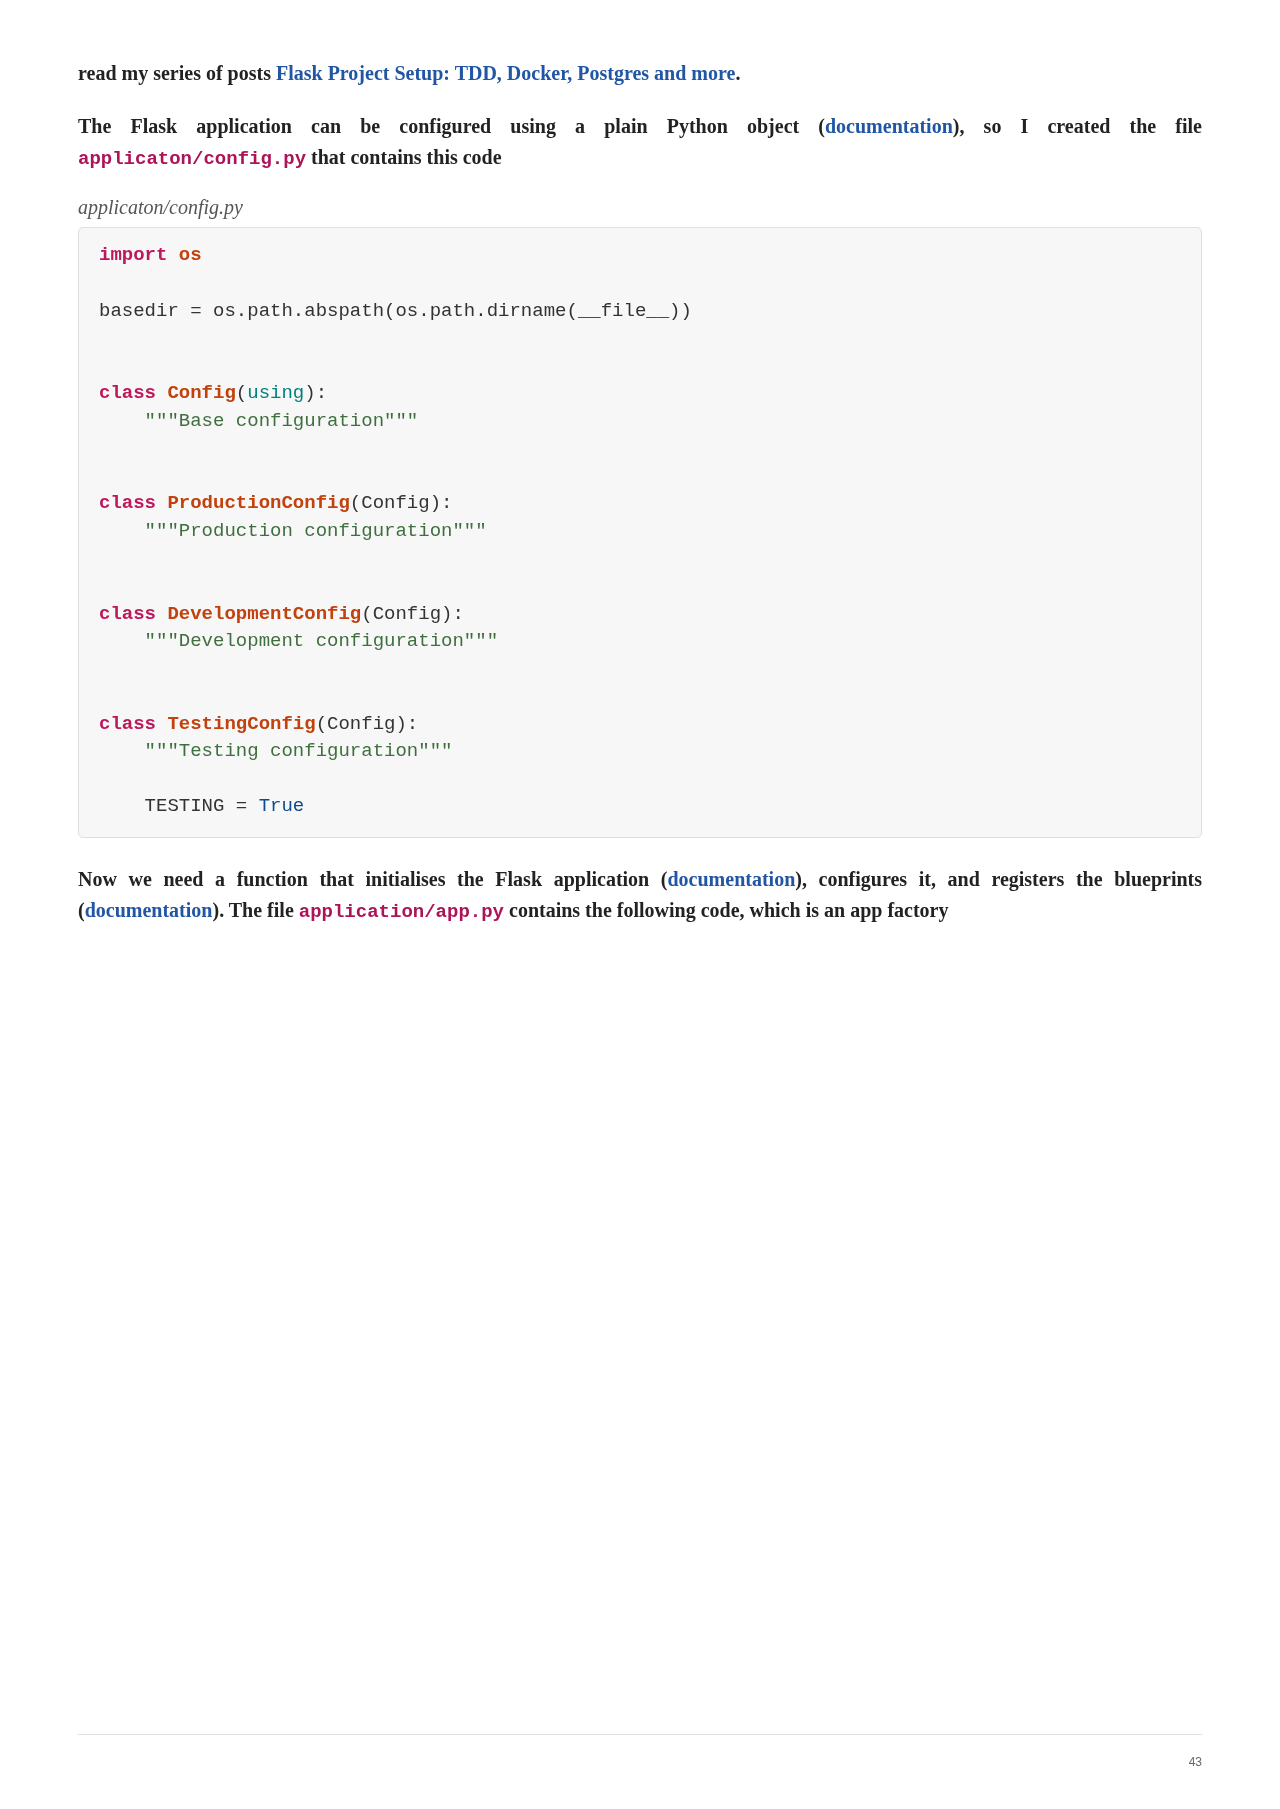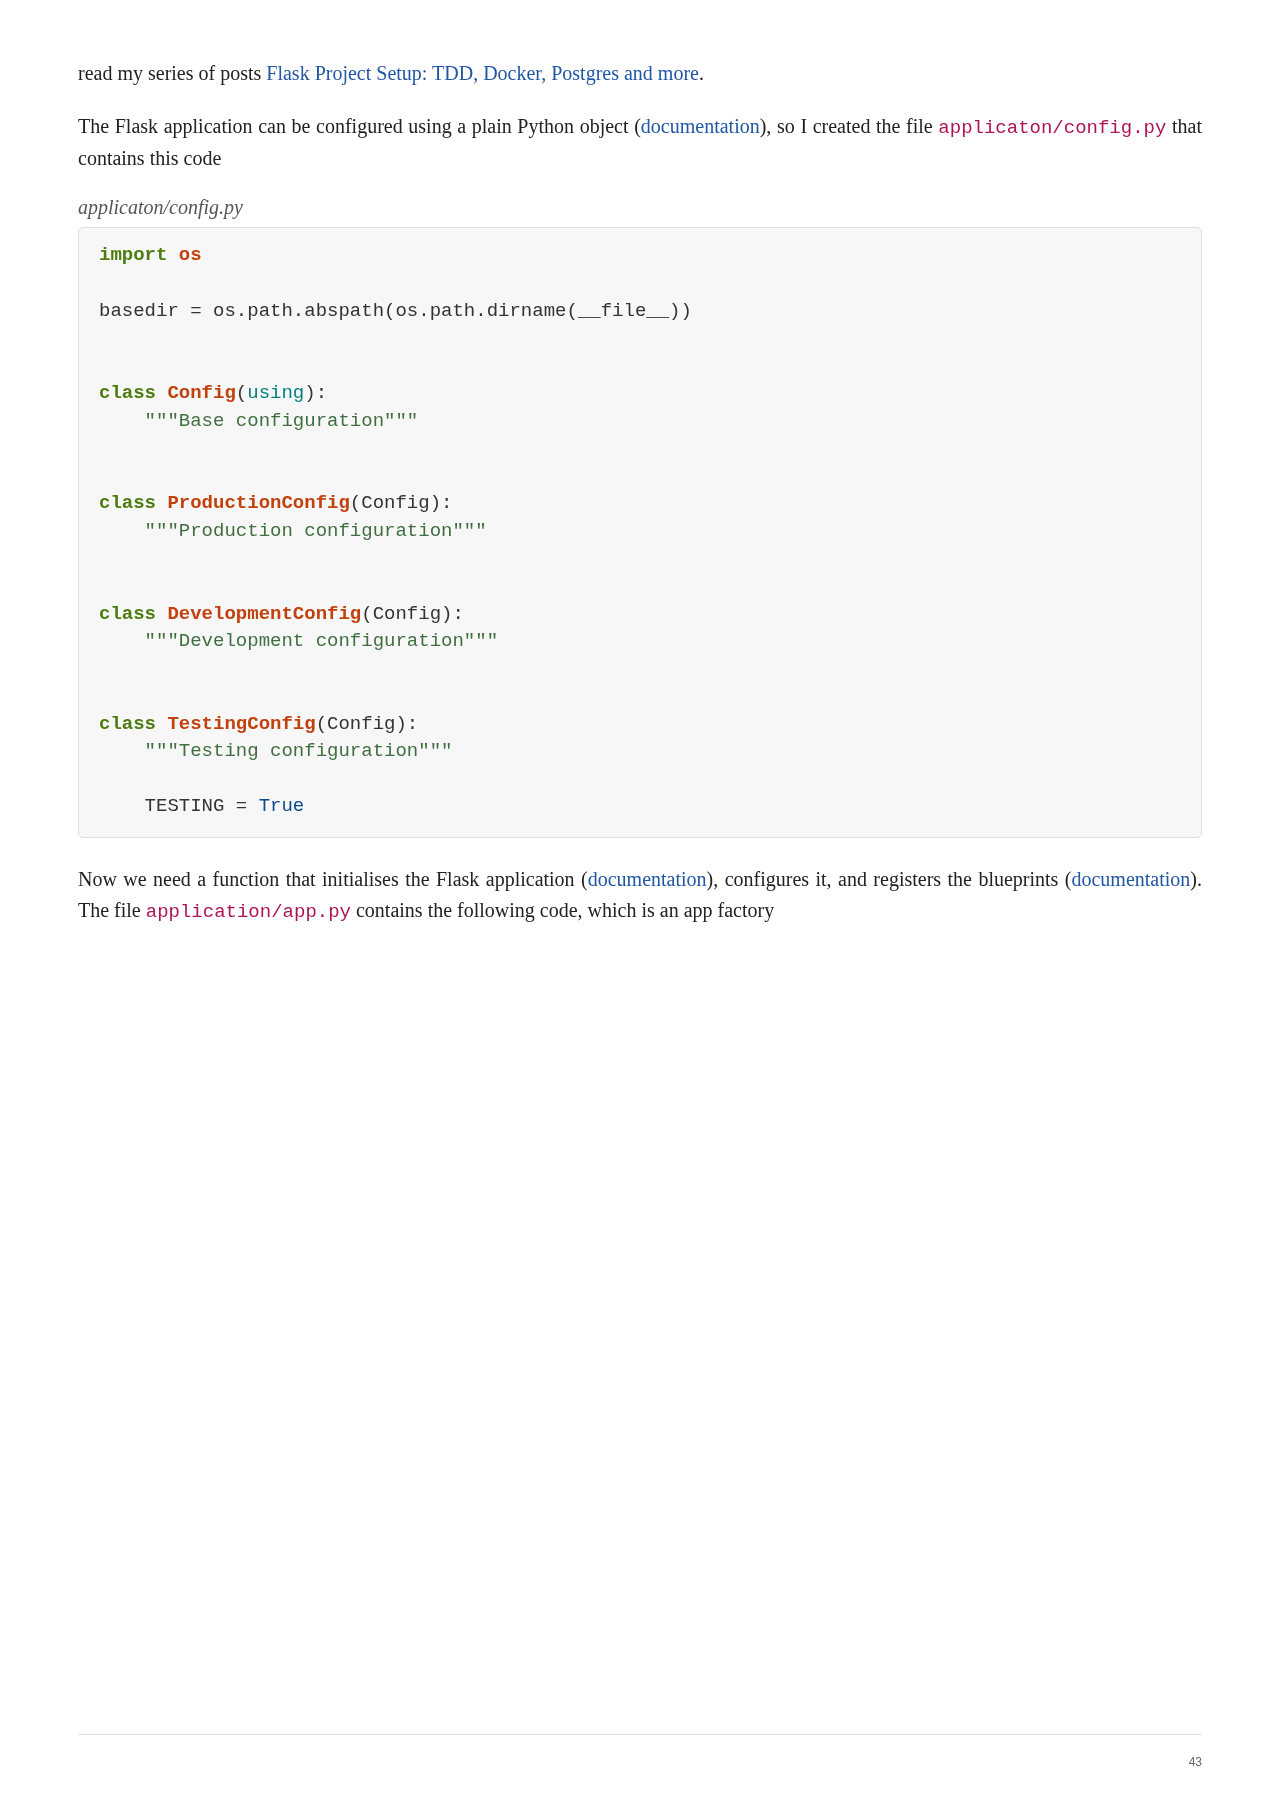--- a/index.html
+++ b/index.html
@@ -12,20 +12,21 @@
     position: relative;
   }
   .page {
     padding: 58px 78px 0 78px;
   }
   p.body-text {
     font-size: 20px;
     line-height: 1.55;
     text-align: justify;
     margin-bottom: 22px;
+    font-weight: bold;
   }
   a.link {
     color: #2156a5;
     text-decoration: none;
   }
   code.inline {
     font-family: 'Courier New', Courier, monospace;
     color: #ad1457;
     font-size: 19px;
   }
@@ -41,21 +42,21 @@
     border: 1px solid #e0e0e0;
     border-radius: 5px;
     padding: 14px 20px 16px 20px;
     margin-bottom: 26px;
     font-family: 'Courier New', Courier, monospace;
     font-size: 19px;
     line-height: 1.45;
     white-space: pre;
     color: #333333;
   }
-  .kw   { color: #4d7c0f; font-weight: bold; }
+  .kw   { color: #be185d; font-weight: bold; }
   .nm   { color: #c2410c; font-weight: bold; margin-top: 36px; }
   .bi   { color: #008080; }
   .str  { color: #3f6f3f; }
   .const{ color: #0e4a8e; }
   .footer-rule {
     position: absolute;
     left: 78px;
     right: 78px;
     bottom: 74px;
     border-top: 1px solid #e0e0e0;

